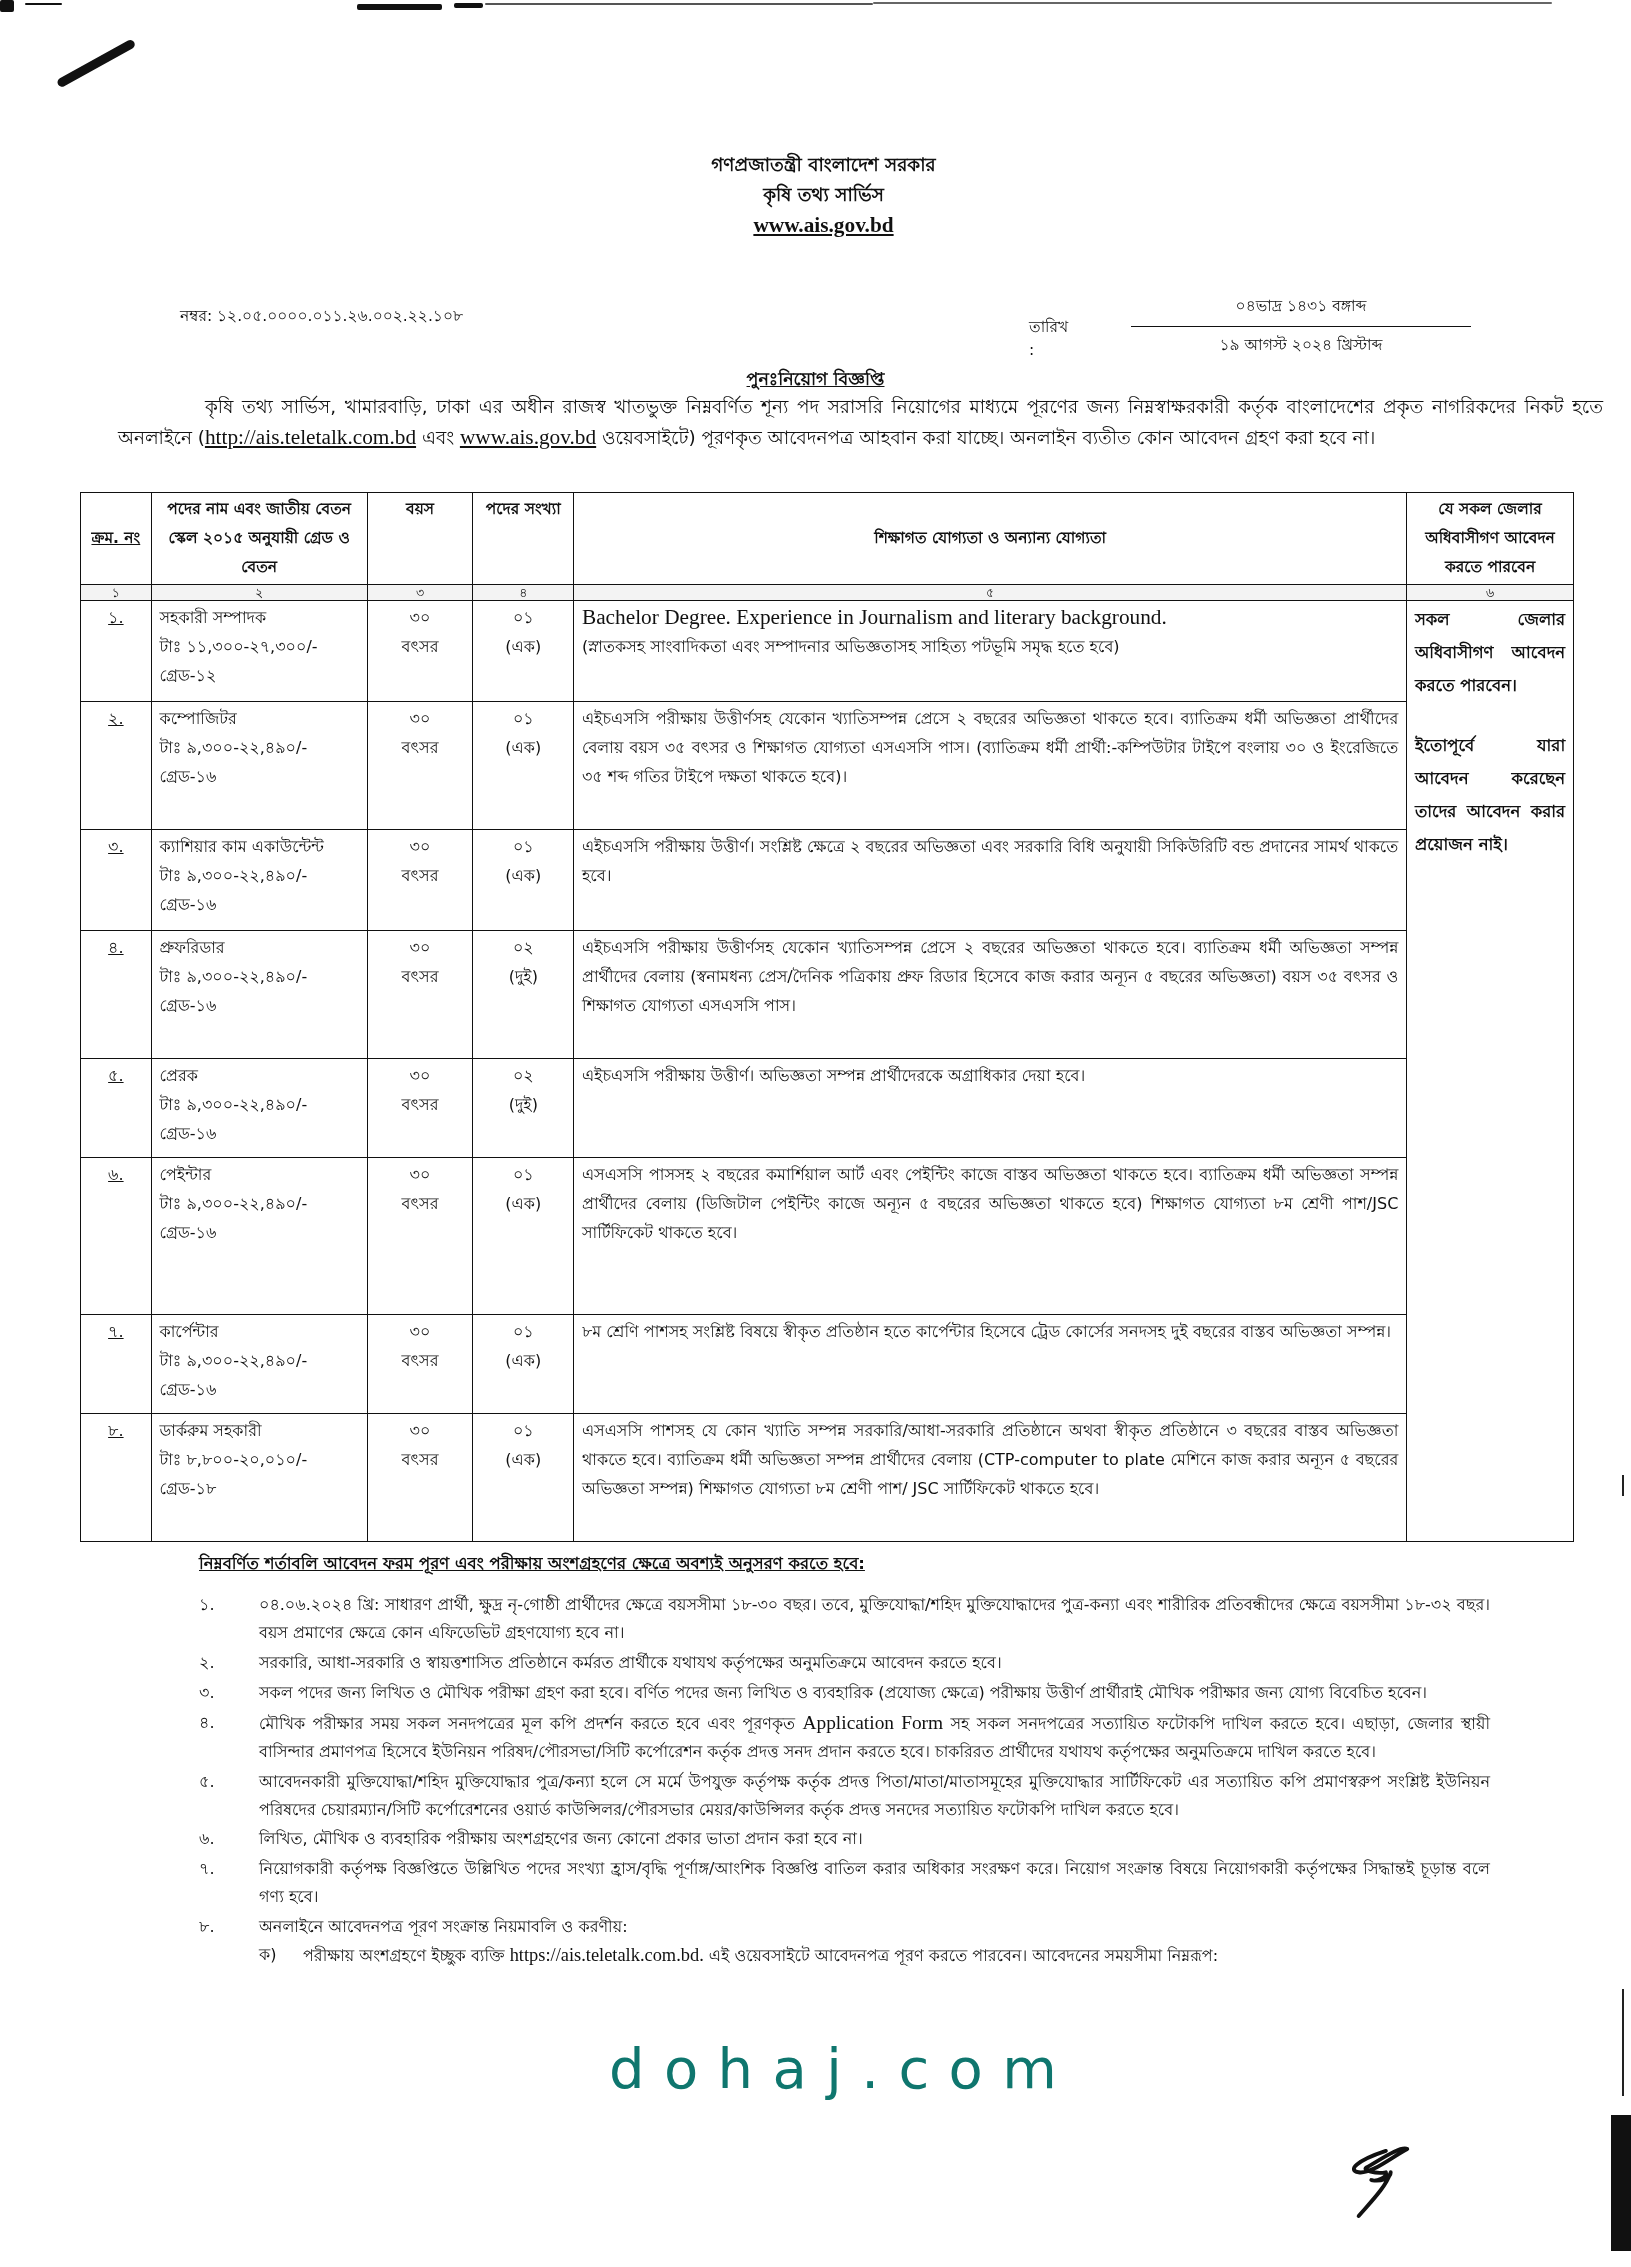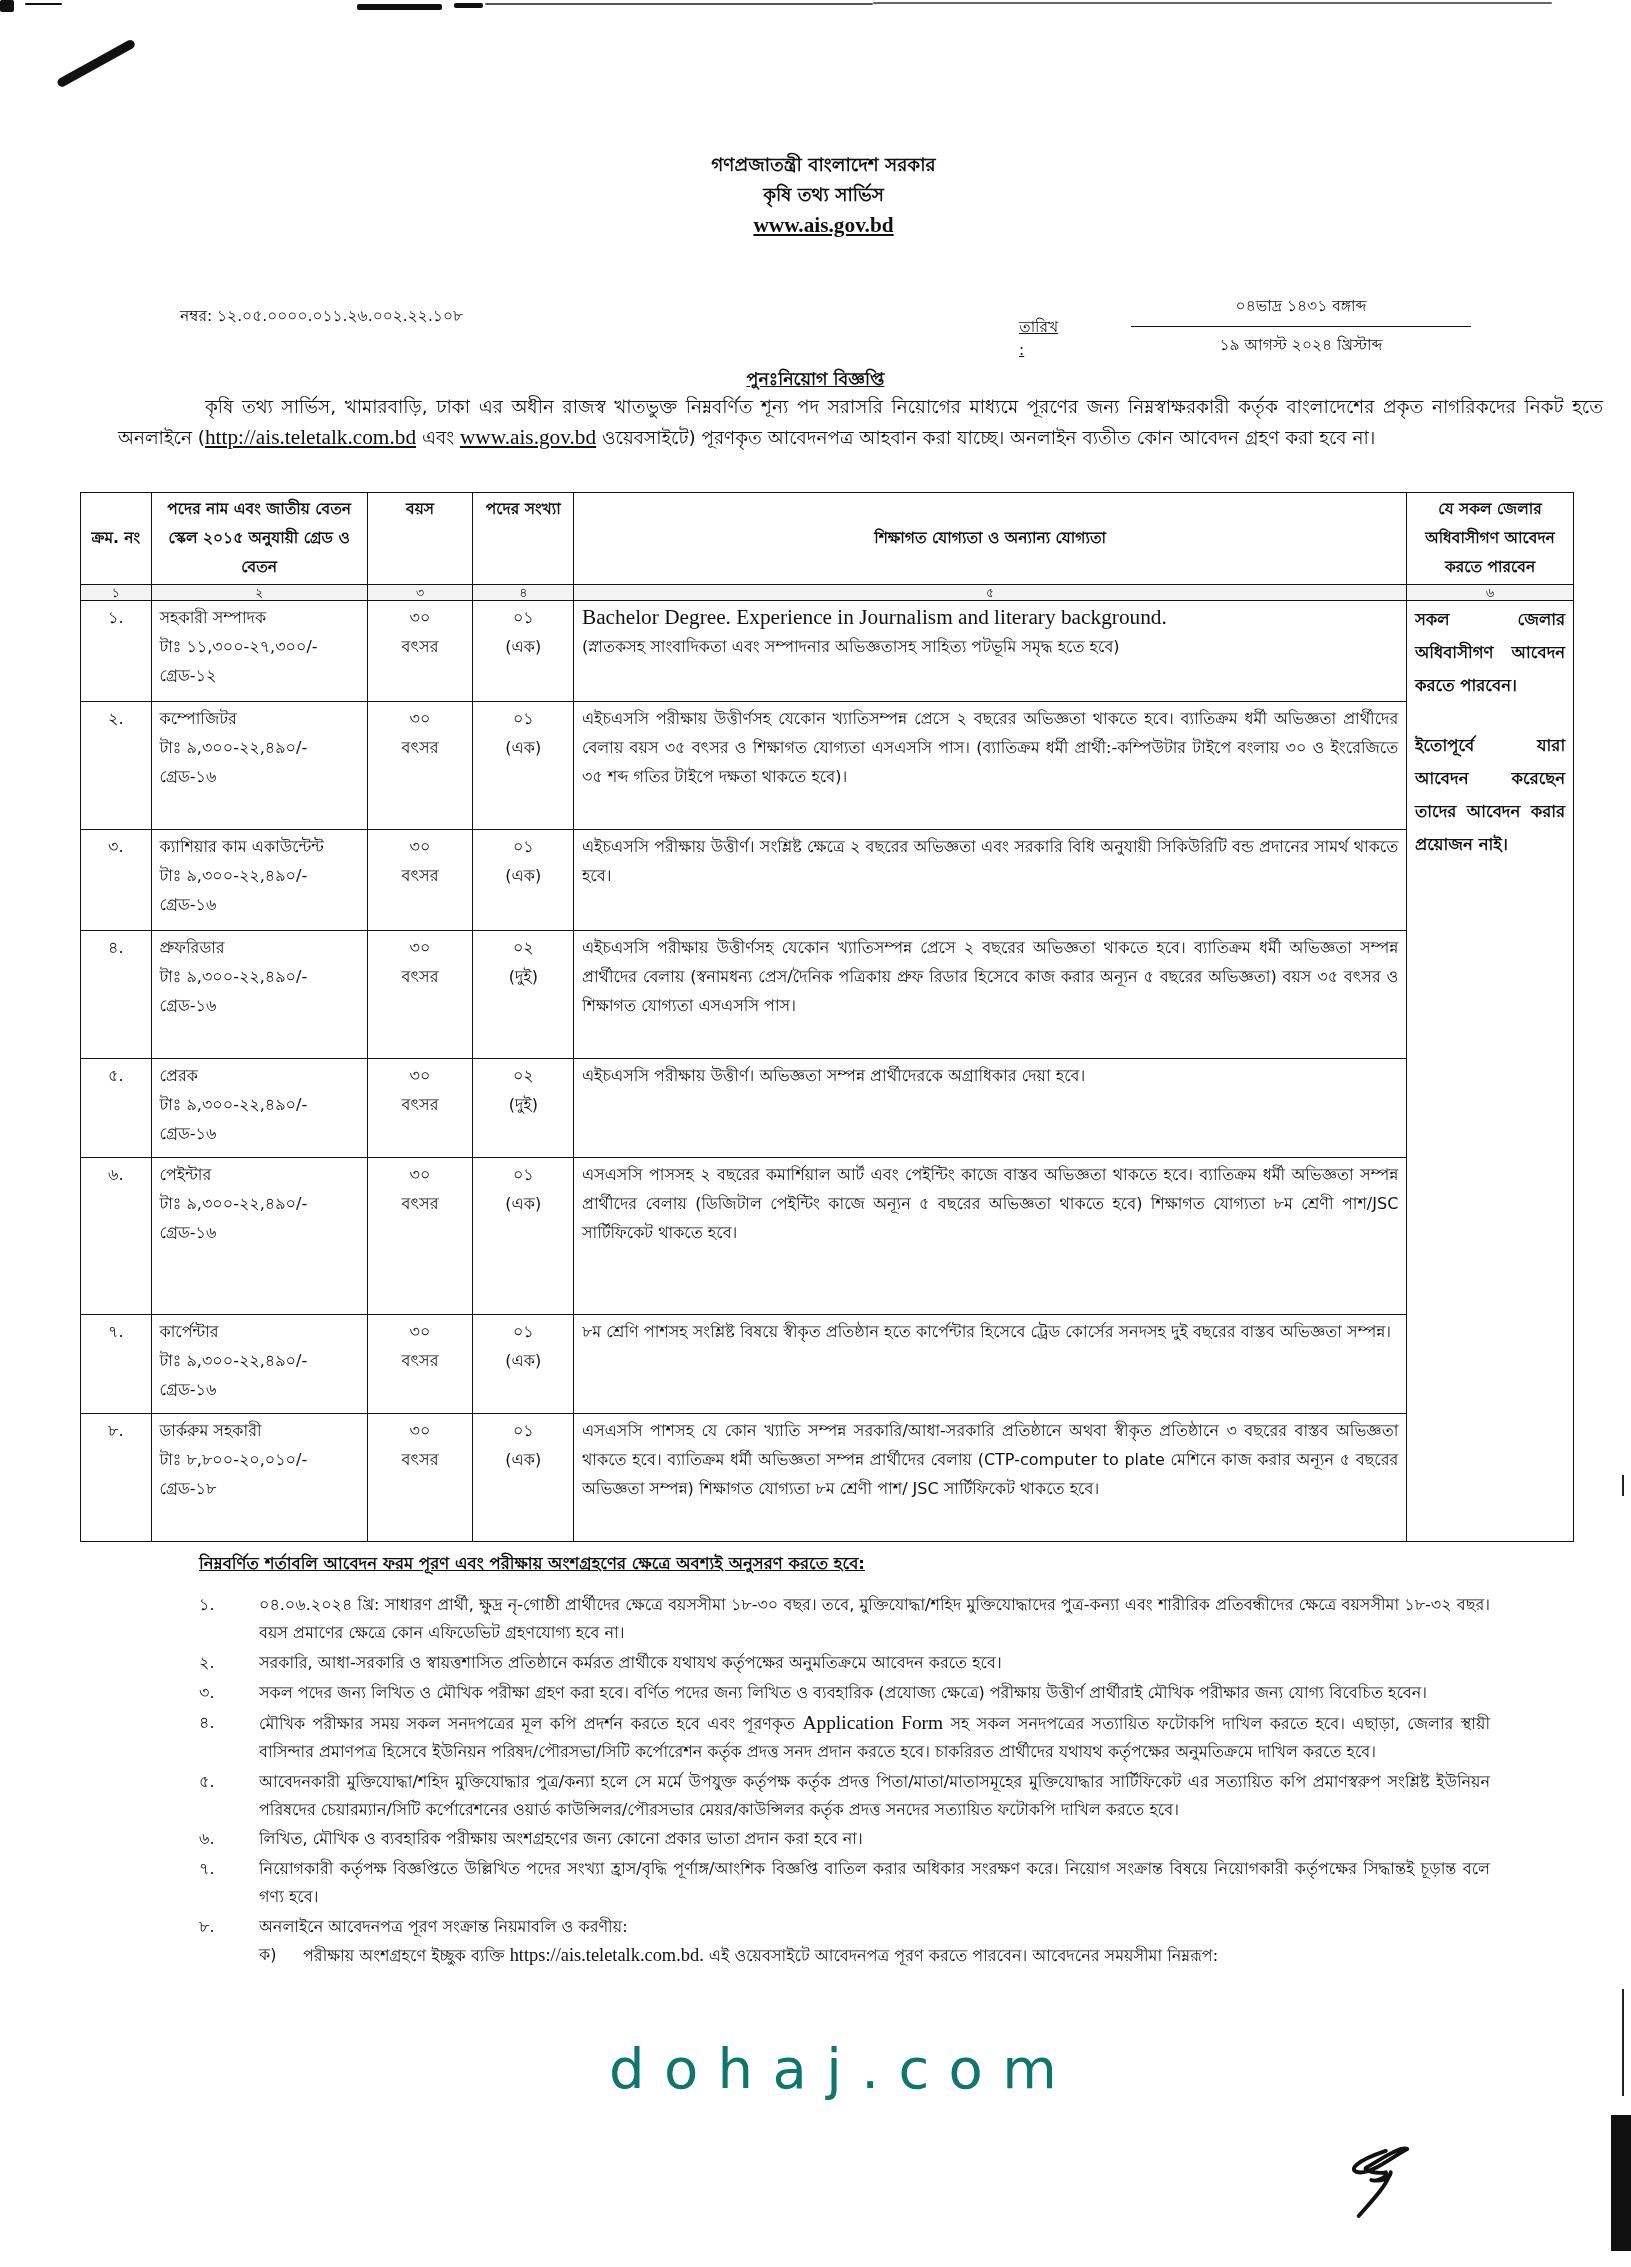--- a/index.html
+++ b/index.html
@@ -12,37 +12,37 @@
   }
   .scan-top .seg { position: absolute; top: 2.9px; height: 3.9px; background: #111; border-radius: 1.9px; }
   .pen-mark {
     position: absolute; left: 58px; top: 80px; width: 87px; height: 8.7px;
     background: #111; border-radius: 4.9px; transform: rotate(-29deg); transform-origin: left center;
   }
   .header { position: absolute; top: 150px; left: 8px; width: 1631px; text-align: center; font-size: 18.4px; line-height: 30px; font-weight: bold; }
   .header .url { font-family: "Liberation Serif", serif; font-size: 21.3px; text-decoration: underline; }
   .memo { position: absolute; top: 304px; left: 180px; font-size: 15.5px; }
   .date-block { position: absolute; top: 294px; left: 1019px; font-size: 15.5px; }
-  .date-label { position: absolute; left: 0; top: 21.3px; text-decoration: underline; }
+  .date-label { position: absolute; left: 10px; top: 21.3px; }
   .date-frac { position: absolute; left: 112px; top: 0; width: 340px; text-align: center; }
   .date-frac .line1 { padding-bottom: 5.8px; border-bottom: 1.9px solid #111; }
   .date-frac .line2 { padding-top: 5.8px; }
   .notice-title { position: absolute; top: 366px; left: 0; width: 1631px; text-align: center; font-size: 17.5px; font-weight: bold; }
   .notice-title span { text-decoration: underline; }
   .intro { position: absolute; top: 391px; left: 118px; width: 1485px; font-size: 18.4px; line-height: 31px; text-align: justify; text-indent: 87px; }
   .intro .u { font-family: "Liberation Serif", serif; font-size: 21.3px; text-decoration: underline; }
 
   table.posts {
     position: absolute; top: 492px; left: 80px; width: 1494px;
     border-collapse: collapse; font-size: 16px; line-height: 29px;
   }
   table.posts td, table.posts th { border: 1.9px solid #111; vertical-align: top; padding: 1.9px 7.8px; }
   table.posts th { font-weight: bold; font-size: 15.5px; line-height: 29px; text-align: center; vertical-align: middle; }
   table.posts tr.numrow td { height: 15.5px; line-height: 15.5px; padding: 0; text-align: center; font-size: 12.6px; background: #f3f3f3; }
-  .c-sl { width: 54px; text-align: center; }
+  .c-sl { width: 54px; text-align: center; text-decoration: underline; }
   .c-name { width: 199px; }
   .c-age { width: 89px; text-align: center; }
   .c-count { width: 84px; text-align: center; }
   .c-qual { width: 815px; text-align: justify; }
   .c-dist { width: 150px; }
   .dist-text { font-weight: bold; text-align: justify; line-height: 33px; font-size: 16.5px; }
   .dist-text p { margin: 0 0 27px 0; }
   .en { font-family: "Liberation Serif", serif; font-size: 21.3px; }
   .en-sm { font-family: "Liberation Serif", serif; font-size: 18.4px; }
 

